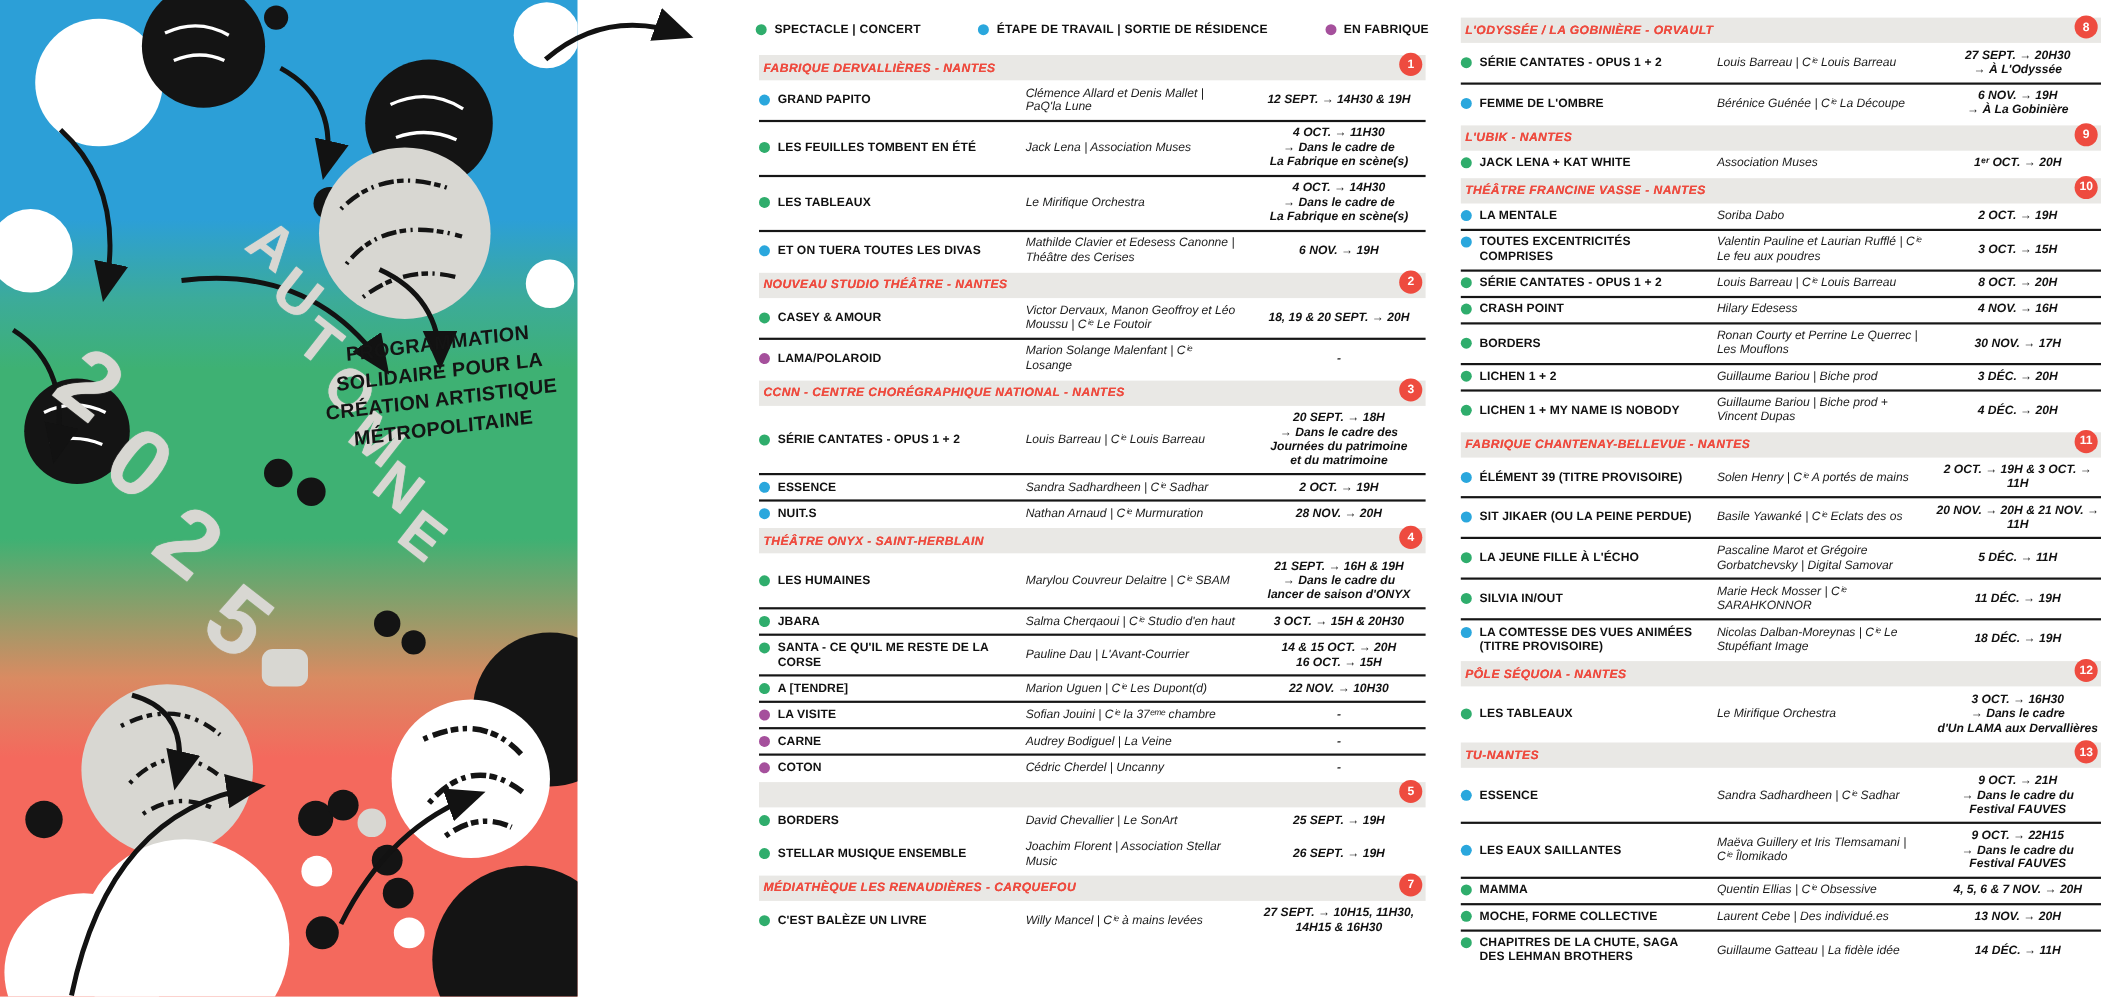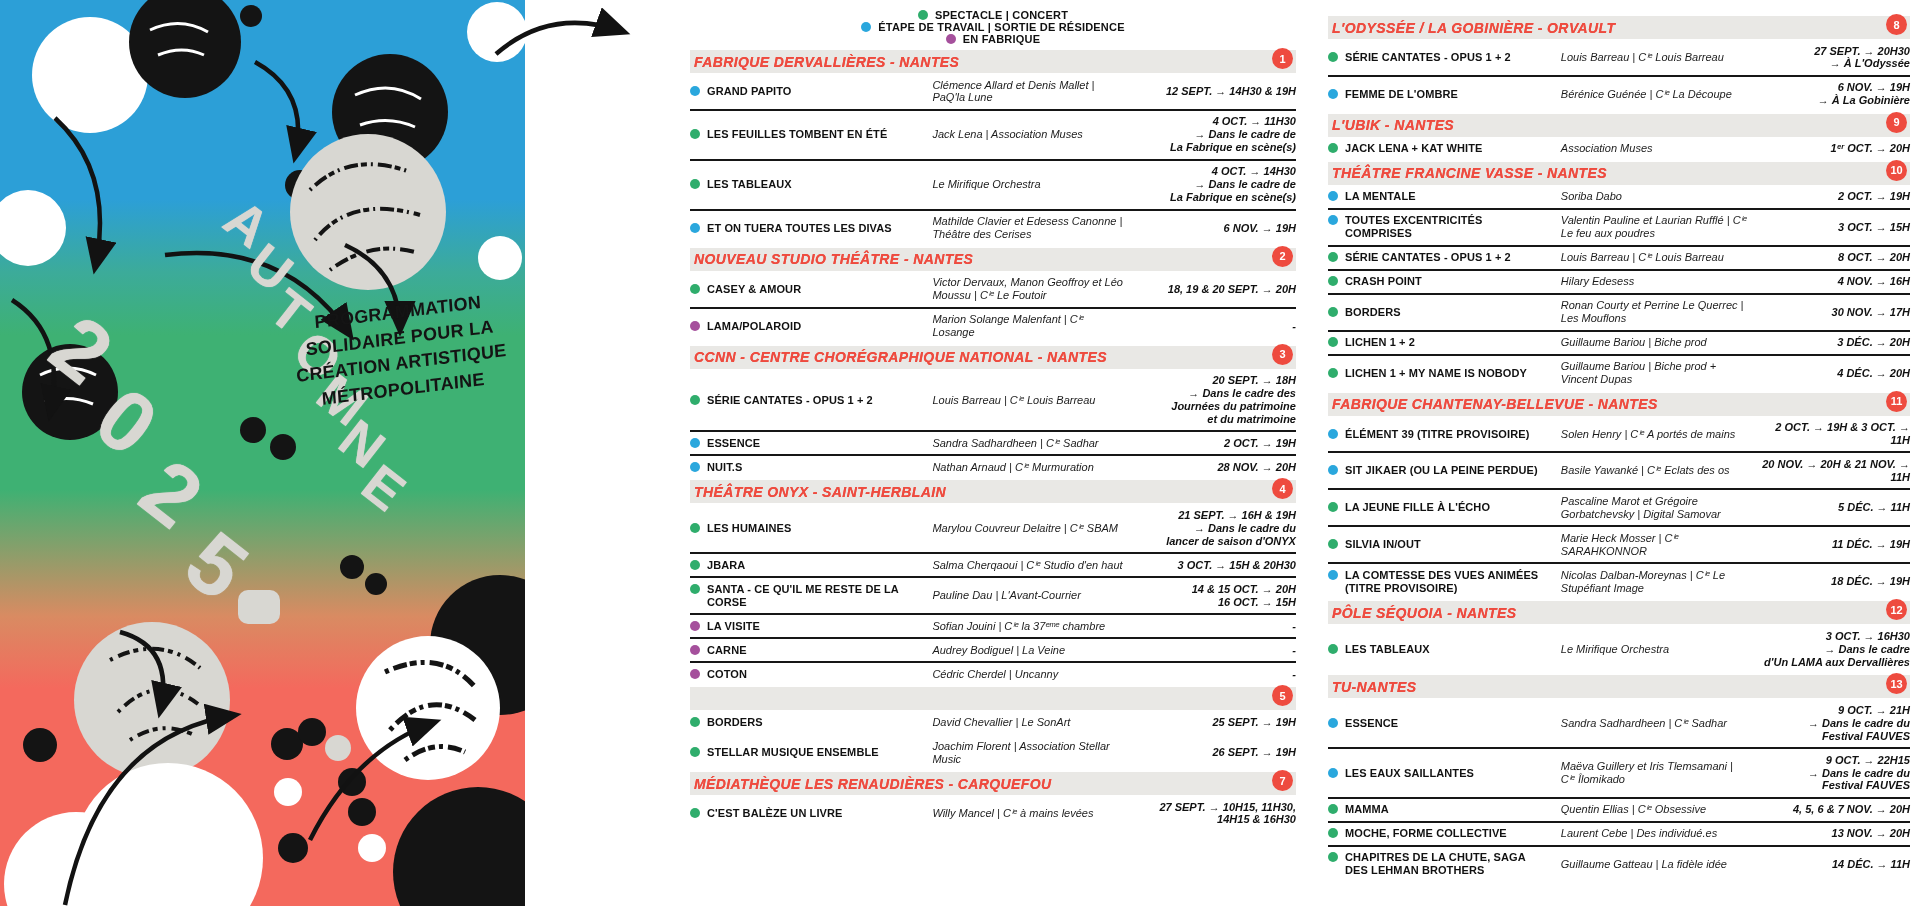--- a/index.html
+++ b/index.html
@@ -21,46 +21,46 @@
   .legend-arrow { position:absolute; left:492px; top:2px; width:150px; height:60px;
     overflow:visible; z-index:5; }
 
   
   .listing { position:absolute; left:690px; top:0; width:1220px; height:906px;
     padding-top:16px; display:flex; gap:32px; }
   .col { display:flex; flex-direction:column; }
   .col-0 { width:606px; }
   .col-1 { width:582px; }
 
-  .legend { display:flex; justify-content:center; align-items:center;
-    height:22px; margin-bottom:12px;flex-direction:column; }
+  .legend { display:flex; justify-content:center; gap:52px; align-items:center;
+    height:22px; margin-bottom:12px; }
   .legend-item { display:flex; align-items:center; gap:7px; font-weight:700;
     font-size:11px; letter-spacing:.2px; color:#111; white-space:nowrap; }
 
   .dot { width:10px; height:10px; border-radius:50%; flex-shrink:0; display:inline-block; }
 
   .venue { margin-bottom:2px; }
   .venue-head { position:relative; background:#e9e8e5; height:23px; display:flex;
     align-items:center; padding:0 30px 0 4px; margin-bottom:1px; }
-  .venue-name { color:#ee4b3f; font-weight:700; font-style:italic; font-size:14px;
+  .venue-name { color:#ee4b3f; font-weight:700; font-style:italic; font-size:11px;
     letter-spacing:.4px; white-space:nowrap; text-shadow:0 0 .6px #ee4b3f; }
   .badge { position:absolute; right:3px; top:-2px; width:21px; height:21px;
     border-radius:50%; background:#ee4b3f; color:#fff; font-weight:700;
     font-size:11px; display:flex; align-items:center; justify-content:center;
     font-style:normal; }
 
   .event-row { display:flex; align-items:center; padding:4.5px 0; }
   .event-row:not(:last-child) { border-bottom:2px solid #161616; }
   .cell { line-height:1.18; }
   .cell.title { width:40%; padding-right:10px; display:flex; align-items:flex-start;
     gap:7px; font-weight:700; font-size:11px; color:#111; letter-spacing:.1px; }
   .cell.title .dot { margin-top:1px; }
   .cell.artist { width:34%; padding-right:10px; font-style:italic; font-size:11px;
     color:#1c1c1c; }
-  .cell.date { width:26%; text-align:right; font-weight:700; font-style:italic;
+  .cell.date { width:26%; text-align:center; font-weight:700; font-style:italic;
     font-size:11px; color:#111; white-space:pre-line; }
 </style>
 </head>
 <body>
 
 <aside class="poster">
   <svg width="525" height="906" viewBox="0 0 525 906">
     <defs>
       <marker id="ah" markerWidth="9" markerHeight="8" refX="6.5" refY="3.5" orient="auto">
         <path d="M0,0 L8,3.5 L0,7 z" fill="#121212"></path>
@@ -283,20 +283,28 @@
             <div class="cell title">
               <span class="dot" style="background:#2fad6c"></span>
               <span>SANTA - CE QU'IL ME RESTE DE LA CORSE</span>
             </div>
             <div class="cell artist">Pauline Dau | L'Avant-Courrier</div>
             <div class="cell date">14 &amp; 15 OCT. → 20H
 16 OCT. → 15H</div>
           </div>
           <div class="event-row">
             <div class="cell title">
+              <span class="dot" style="background:#2fad6c"></span>
+              <span>A [TENDRE]</span>
+            </div>
+            <div class="cell artist">Marion Uguen | Cⁱᵉ Les Dupont(d)</div>
+            <div class="cell date">22 NOV. → 10H30</div>
+          </div>
+          <div class="event-row">
+            <div class="cell title">
               <span class="dot" style="background:#a5509c"></span>
               <span>LA VISITE</span>
             </div>
             <div class="cell artist">Sofian Jouini | Cⁱᵉ la 37ᵉᵐᵉ chambre</div>
             <div class="cell date">-</div>
           </div>
           <div class="event-row">
             <div class="cell title">
               <span class="dot" style="background:#a5509c"></span>
               <span>CARNE</span>

